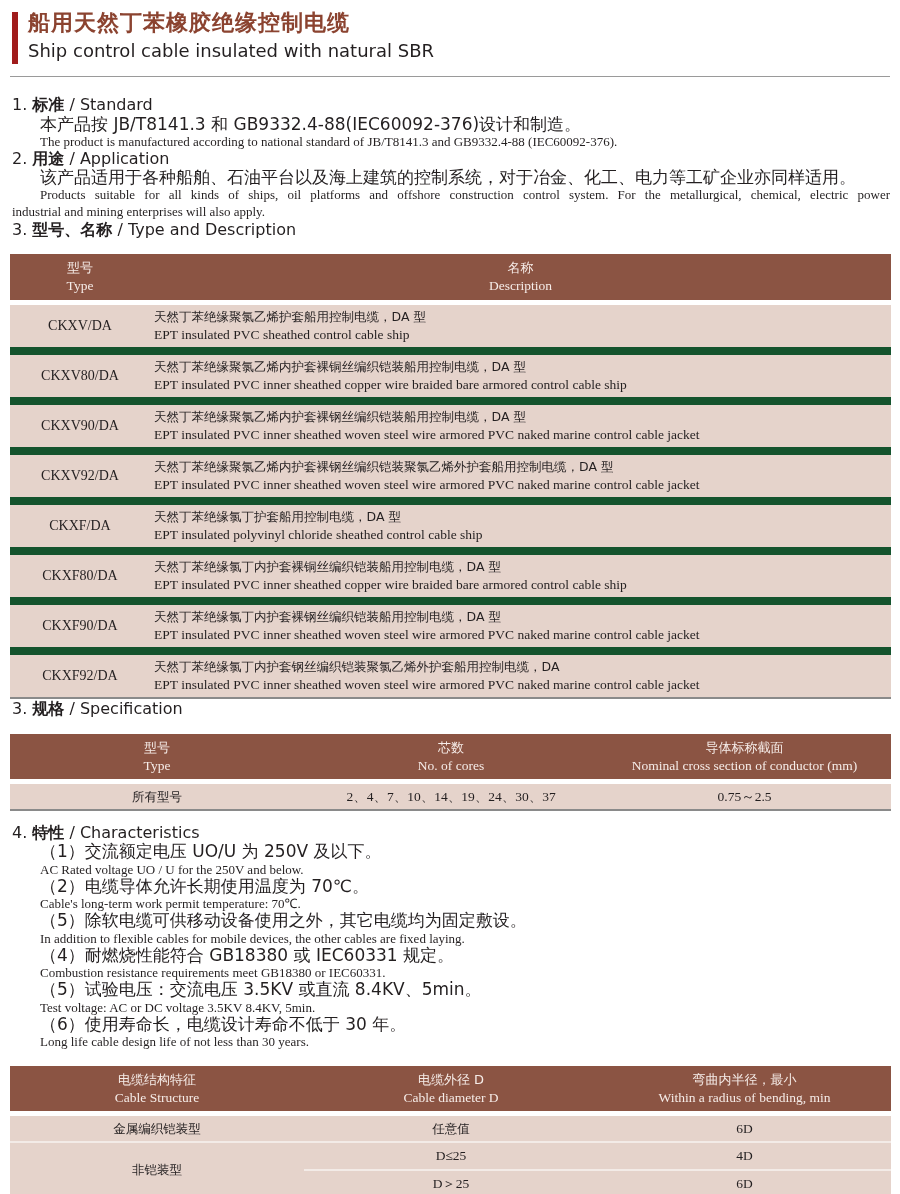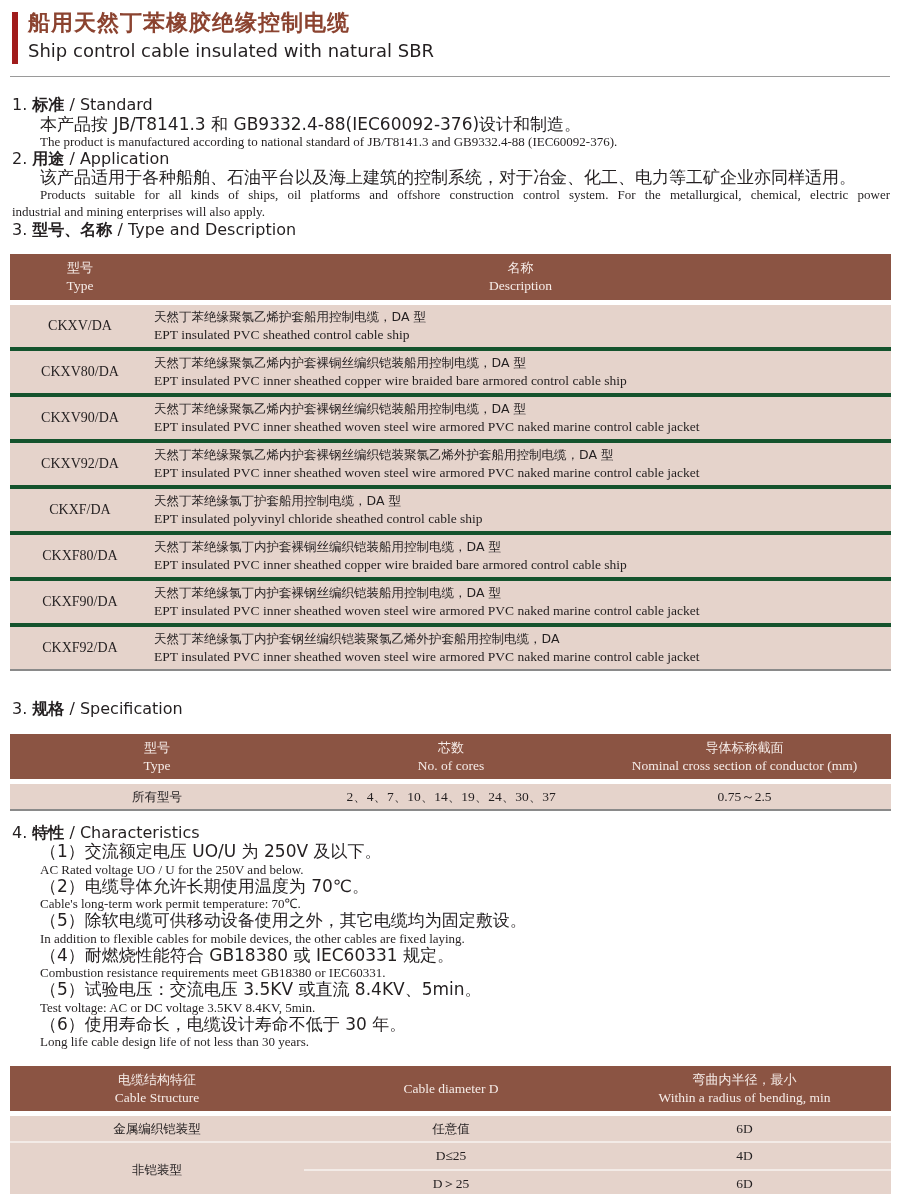--- a/index.html
+++ b/index.html
@@ -18,21 +18,21 @@
   .p.cn { font-family: "DejaVu Sans", sans-serif; font-size: 17px; }
   .p.en { font-family: "Liberation Serif", serif; font-size: 13px; }
 
   
   .tbl { position: absolute; left: 10px; width: 881px; }
   .thead { background: #8b5443; color: #f6ece8; display: flex; }
   .thead .th { text-align: center; display: flex; flex-direction: column; justify-content: center; }
   .th .cn { font-family: "DejaVu Sans", sans-serif; font-size: 13px; line-height: 18px; }
   .th .en { font-family: "Liberation Serif", serif; font-size: 13.5px; line-height: 18px; }
   .tbody { margin-top: 5px; background: #e5d3cb; border-bottom: 2px solid #8a8a8a; }
-  .tr { display: flex; border-top: 4px solid #14532d; }
+  .tr { display: flex; border-top: 8px solid #14532d; }
   .tr:first-child { border-top: none; }
   .td { display: flex; flex-direction: column; justify-content: center; }
   .td.center { align-items: center; text-align: center; }
   .td .cn { font-family: "DejaVu Sans", sans-serif; font-size: 12.5px; line-height: 18px; }
   .td .en { font-family: "Liberation Serif", serif; font-size: 13.5px; line-height: 18px; }
   .code { font-family: "Liberation Serif", serif; font-size: 14px; }
 </style>
 </head>
 <body>
 
@@ -179,20 +179,21 @@
 <div class="p cn" style="left:40px; top:1016px;">（6）使用寿命长，电缆设计寿命不低于 30 年。</div>
 <div class="p en" style="left:40px; top:1033px;">Long life cable design life of not less than 30 years.</div>
 
 <div class="tbl" style="top:1066px;">
   <div class="thead" style="height:45px;">
     <div class="th" style="width:294px;">
       <span class="cn">电缆结构特征</span>
       <span class="en">Cable Structure</span>
     </div>
     <div class="th" style="width:294px;">
+      <span class="cn">电缆外径 D</span>
       <span class="en">Cable diameter D</span>
     </div>
     <div class="th" style="flex:1;">
       <span class="cn">弯曲内半径，最小</span>
       <span class="en">Within a radius of bending, min</span>
     </div>
   </div>
   <div style="margin-top:5px; background:#e5d3cb; display:flex; flex-direction:column;">
     <div class="tr" style="height:25px;">
       <div class="td center" style="width:294px;">

